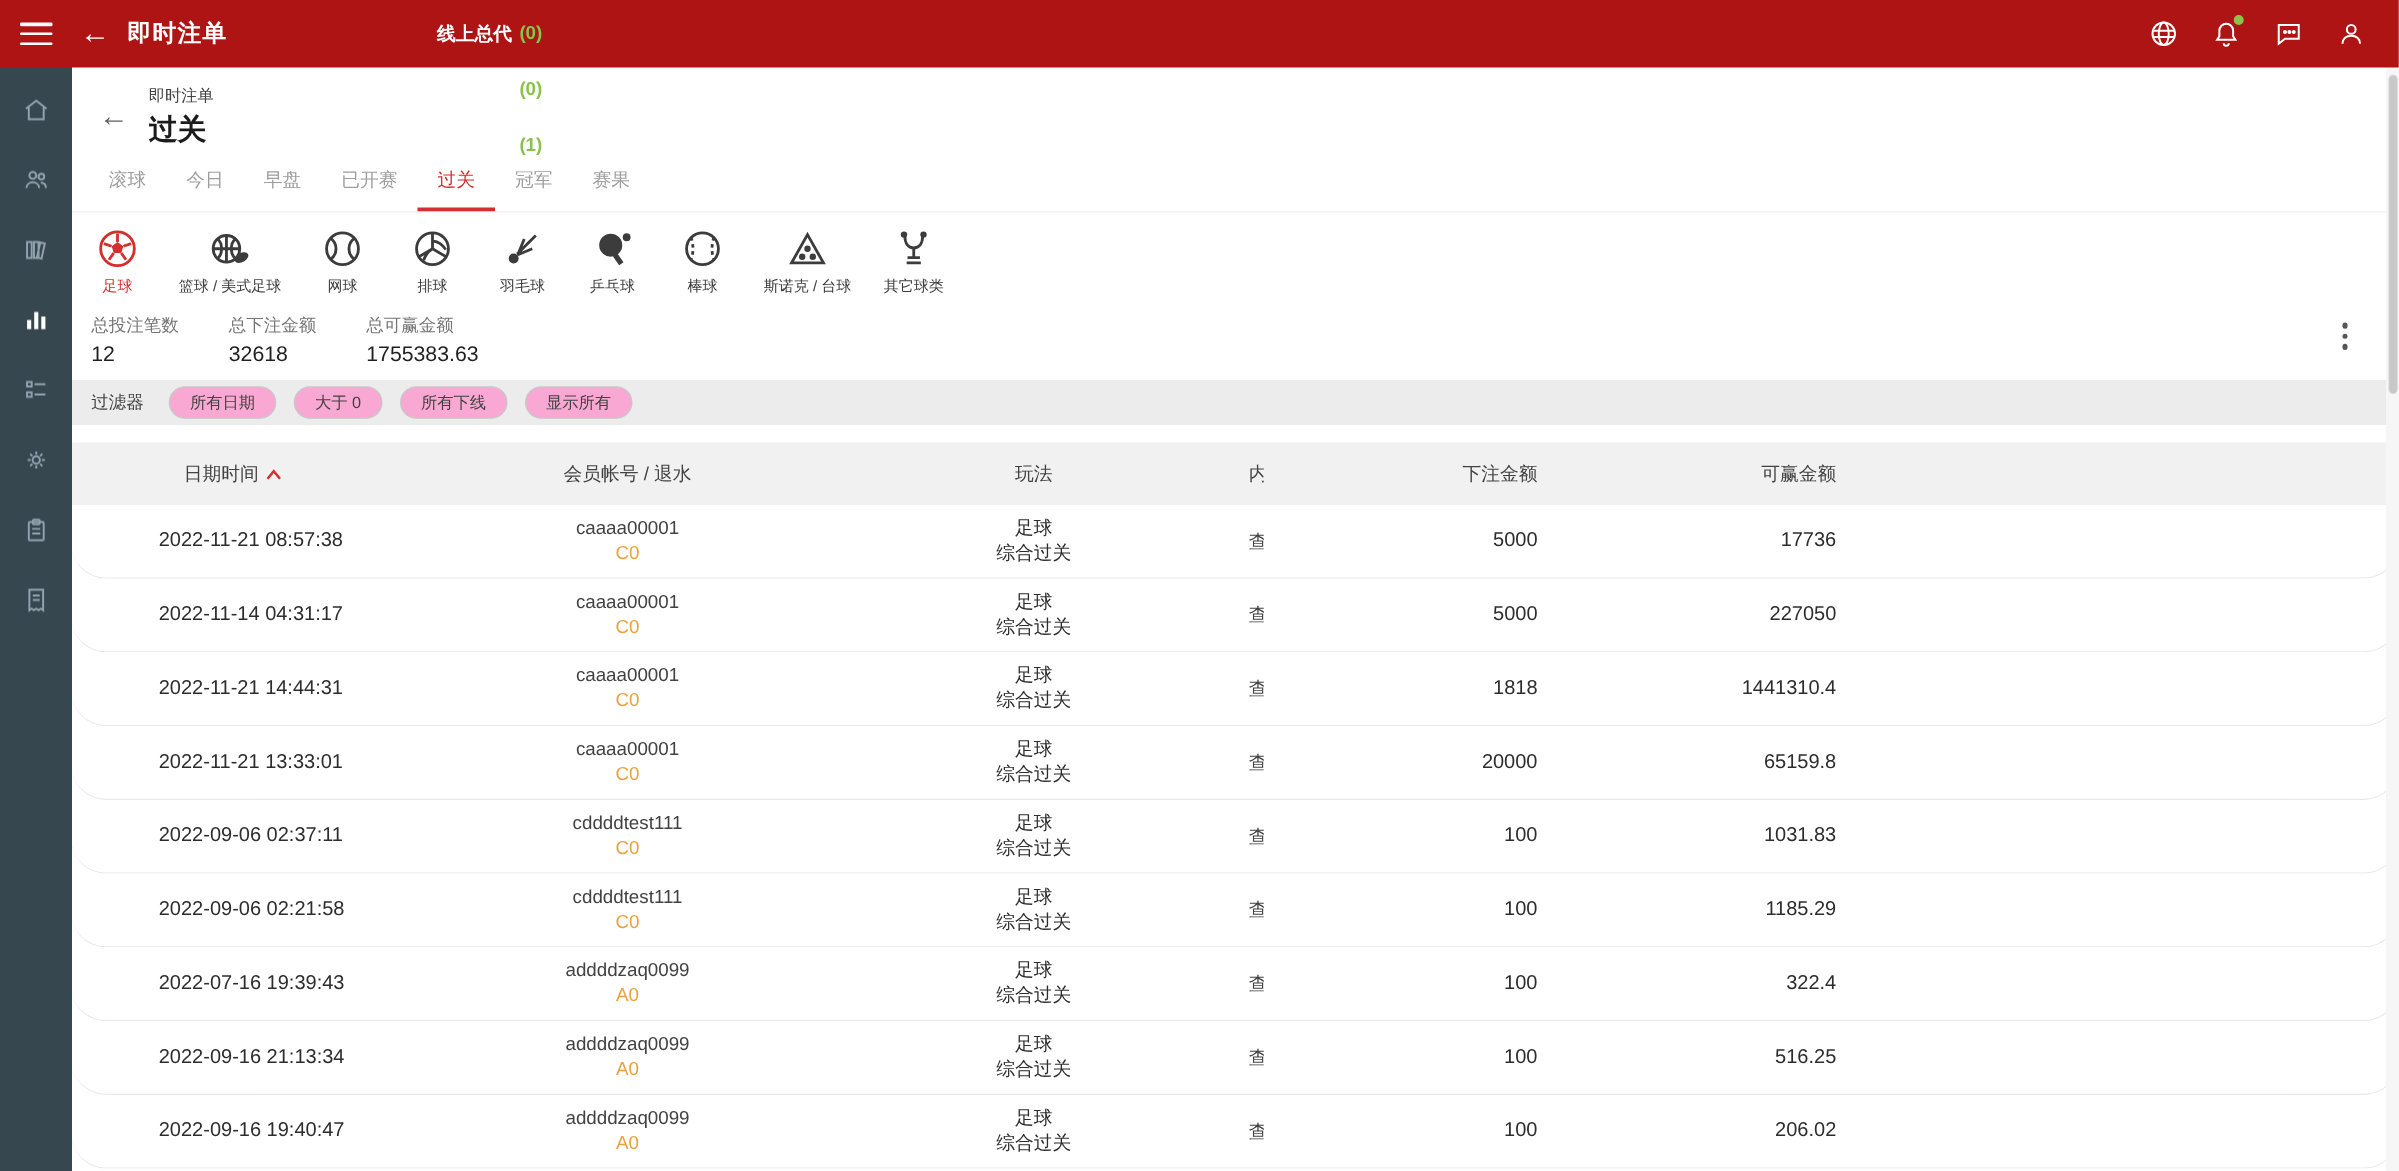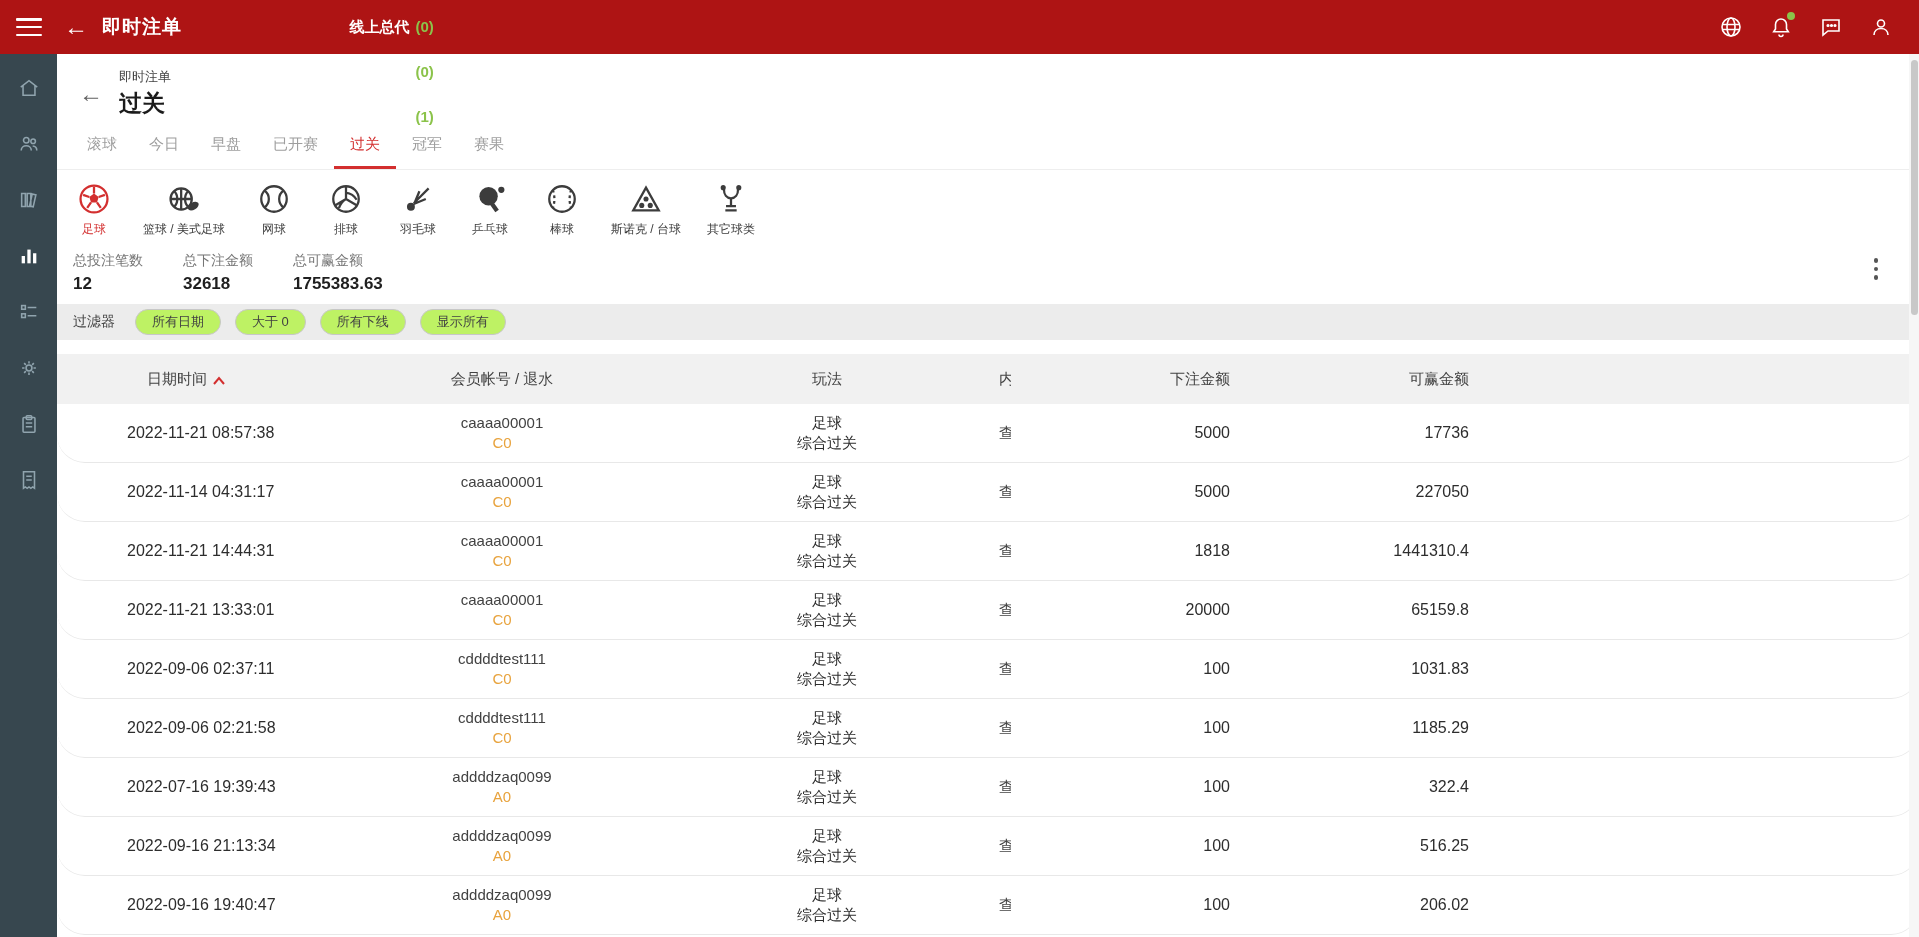--- a/index.html
+++ b/index.html
@@ -47,28 +47,28 @@
 
   .sports { display:flex; padding:12px 0 6px 14px; gap:26px; }
   .sport { display:flex; flex-direction:column; align-items:center; gap:5px; min-width:46px;
     color:#3c3c3c; cursor:pointer; }
   .sport svg { width:34px; height:34px; stroke:currentColor; fill:none; stroke-width:1.6; }
   .sport .lbl { font-size:12px; white-space:nowrap; }
   .sport.active { color:#D32F2F; }
 
   .stats { display:flex; align-items:flex-start; padding:8px 16px 10px 16px; gap:40px; position:relative; }
   .stat .s-label { font-size:14px; color:#757575; margin-bottom:4px; }
-  .stat .s-value { font-size:17px; font-weight:bold; color:#1f1f1f; }
+  .stat .s-value { font-size:17px; font-weight:normal; color:#1f1f1f; }
   .kebab { position:absolute; right:34px; top:14px; width:18px; display:flex; flex-direction:column;
     align-items:center; gap:4px; cursor:pointer; }
   .kebab i { width:4.5px; height:4.5px; border-radius:50%; background:#555; }
 
   .filterbar { height:36px; background:#ECECEC; display:flex; align-items:center; padding-left:16px; gap:14px; }
   .filter-label { font-size:14px; color:#424242; margin-right:6px;text-align:center; }
-  .chip { background:#bef264; border:1px solid #C7C7C7; border-radius:15px; height:26px;
+  .chip { background:#f9a8d4; border:1px solid #C7C7C7; border-radius:15px; height:26px;
     display:flex; align-items:center; padding:0 16px; font-size:13px; color:#424242; cursor:pointer; }
 
   
   .table { margin-top:14px; }
   .thead { display:flex; align-items:center; height:50px; background:#F1F1F1; font-size:15px; color:#424242; }
   .trow { display:flex; align-items:center; height:59px; border-bottom:1px solid #E8E8E8;
     font-size:16px; color:#2d2d2d; background:#fff;border-radius:28px; }
   .td, .th { overflow:hidden; white-space:nowrap; }
   .c-date   { flex:0 0 280px; padding-left:70px; text-align:left; }
   .thead .c-date { padding-left:90px; display:flex; align-items:center; gap:6px; }

